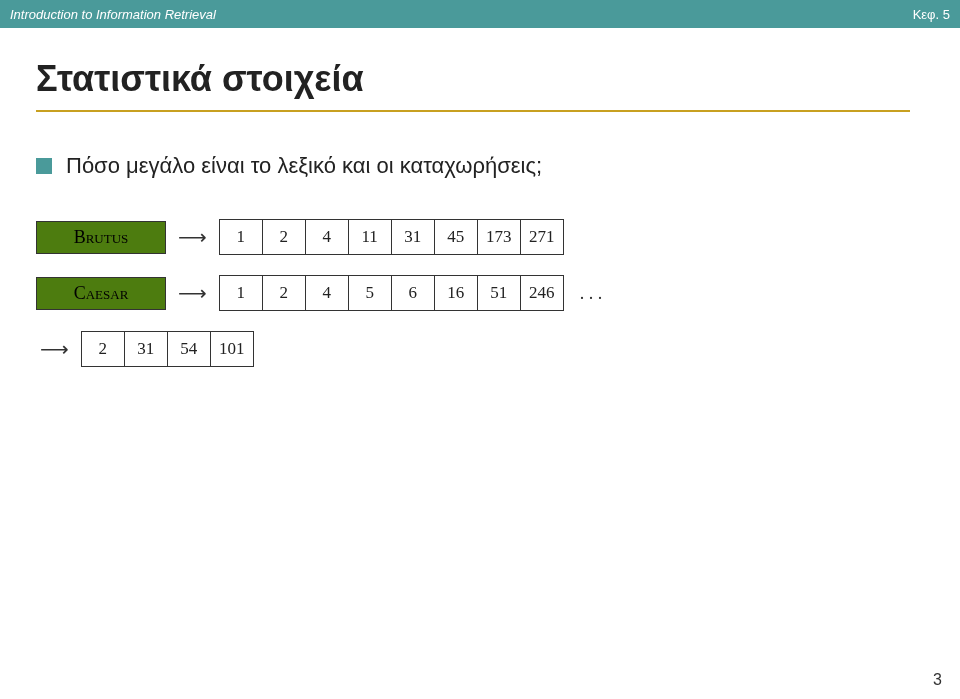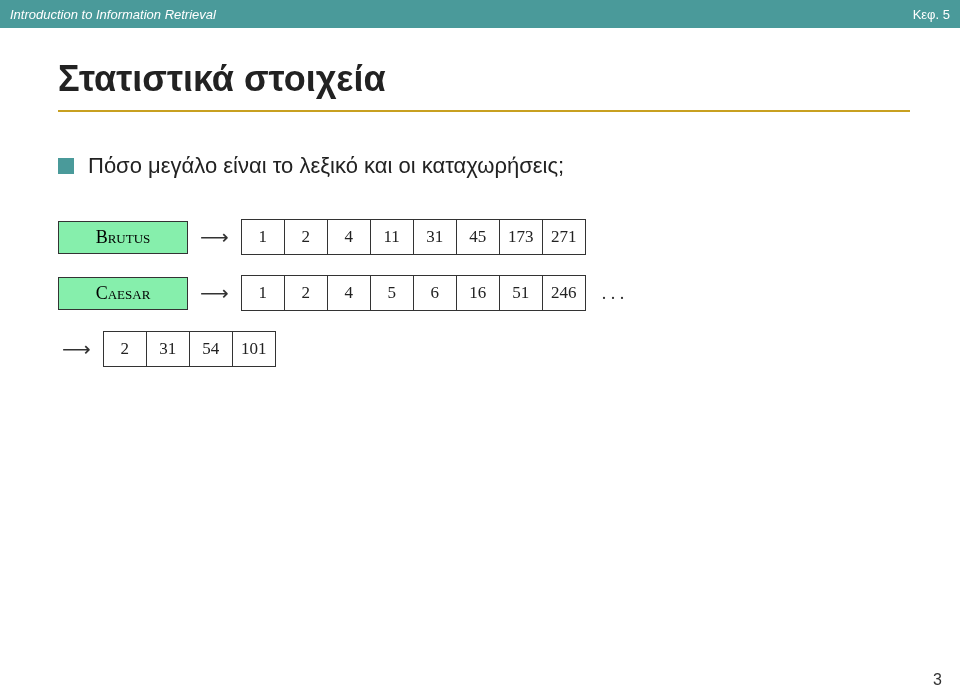--- a/index.html
+++ b/index.html
@@ -26,21 +26,21 @@
       font-size: 13px;
       font-style: italic;
     }
     .header-chapter {
       color: #ffffff;
       font-size: 13px;
     }
 
     
     .main {
-      padding: 30px 50px 20px 58px;
+      padding: 30px 50px 20px 36px;
     }
 
     
     .page-title {
       font-size: 36px;
       font-weight: bold;
       color: #222222;
       margin-bottom: 10px;
       font-family: Arial, sans-serif;
     }
@@ -88,21 +88,21 @@
     }
 
     .term-box {
       border: 1.5px solid #333333;
       padding: 5px 12px;
       min-width: 130px;
       text-align: center;
       font-family: 'Times New Roman', serif;
       font-size: 18px;
       font-variant: small-caps;
-      background: #86efac;
+      background: #4d7c0f;
     }
 
     .arrow {
       font-size: 20px;
       color: #333333;
       margin: 0 4px;
     }
 
     .posting-cells {
       display: flex;

